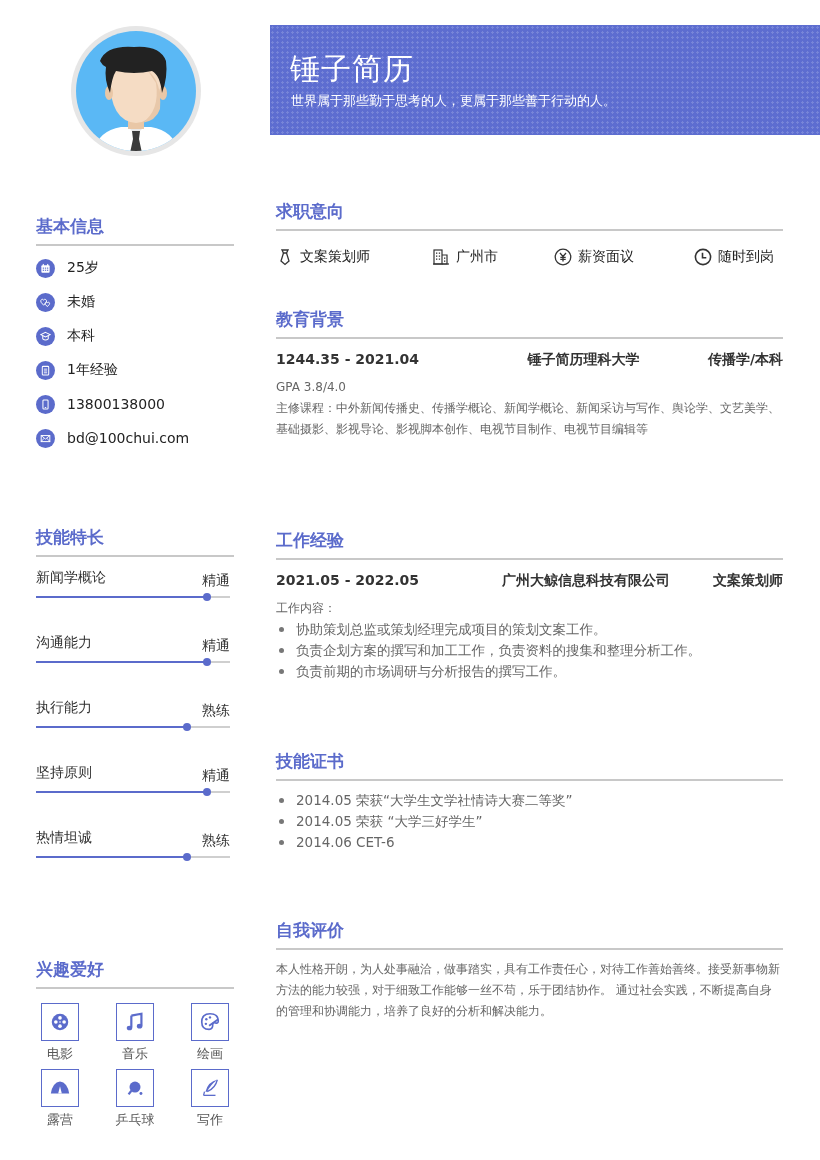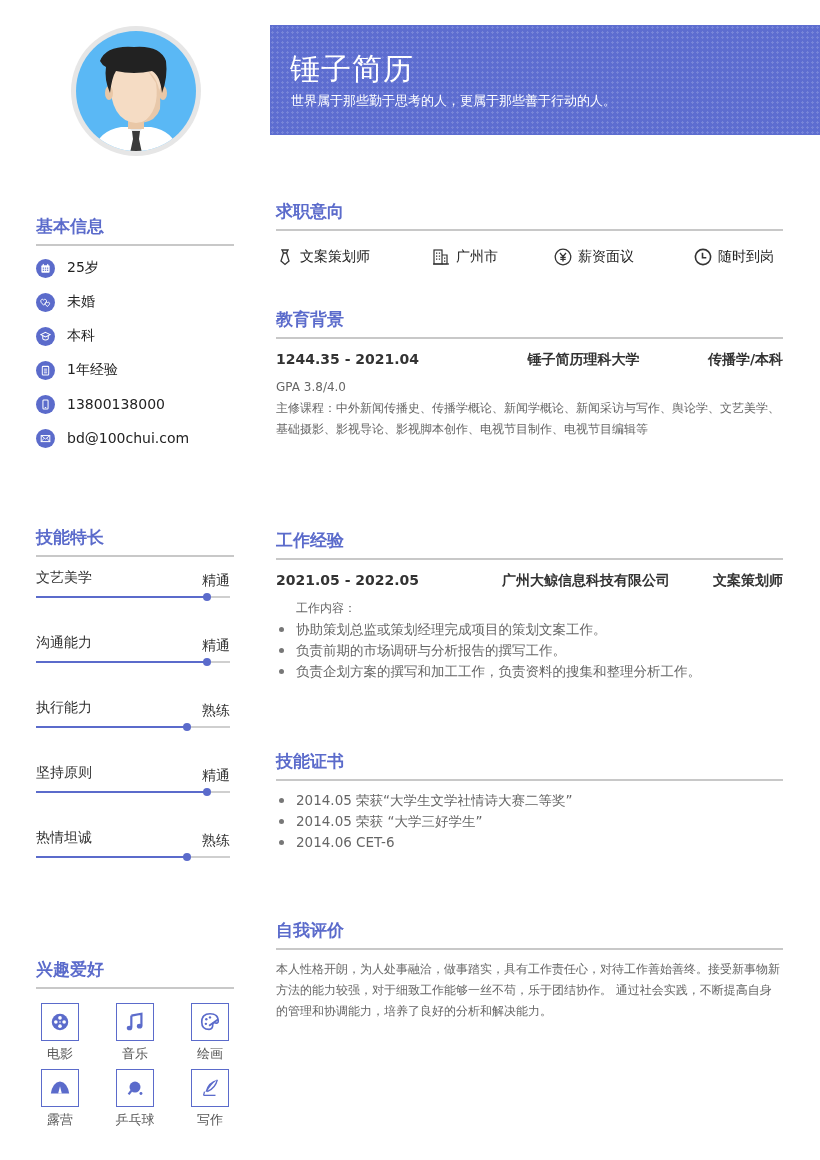--- a/index.html
+++ b/index.html
@@ -147,21 +147,21 @@
       <span>bd@100chui.com</span>
     </div>
   </div>
 </div>
 
 <div class="left" style="top:526px;">
   <div class="sec-title">技能特长</div>
   <div class="sec-line"></div>
   <div style="margin-top:12px;" id="skills-list">
     <div class="skill">
-      <span class="skill-name">文艺美学</span>
+      <span class="skill-name">新闻学概论</span>
       <span class="skill-level">精通</span>
       <div class="skill-track">
           <div class="skill-fill" style="width: 88%;"></div>
           <div class="skill-knob" style="left: 88%;"></div>
         </div>
     </div>
     <div class="skill">
       <span class="skill-name">沟通能力</span>
       <span class="skill-level">精通</span>
       <div class="skill-track">
@@ -330,25 +330,25 @@
 </div>
 
 <div class="right" style="top:529px;">
   <div class="sec-title">工作经验</div>
   <div class="sec-line"></div>
   <div class="entry-head">
     <span>2021.05 - 2022.05</span>
     <span style="margin-left:40px;">广州大鲸信息科技有限公司</span>
     <span>文案策划师</span>
   </div>
-  <div class="body-text" style="margin-top:8px;margin-left:20px;">工作内容：</div>
+  <div class="body-text" style="margin-top:8px;">工作内容：</div>
   <ul class="bullets">
     <li>协助策划总监或策划经理完成项目的策划文案工作。</li>
+    <li>负责企划方案的撰写和加工工作，负责资料的搜集和整理分析工作。</li>
     <li>负责前期的市场调研与分析报告的撰写工作。</li>
-    <li>负责企划方案的撰写和加工工作，负责资料的搜集和整理分析工作。</li>
   </ul>
 </div>
 
 <div class="right" style="top:750px;">
   <div class="sec-title">技能证书</div>
   <div class="sec-line"></div>
   <ul class="bullets" style="margin-top:9px;">
     <li>2014.05 荣获“大学生文学社情诗大赛二等奖”</li>
     <li>2014.05 荣获 “大学三好学生”</li>
     <li>2014.06 CET-6</li>

